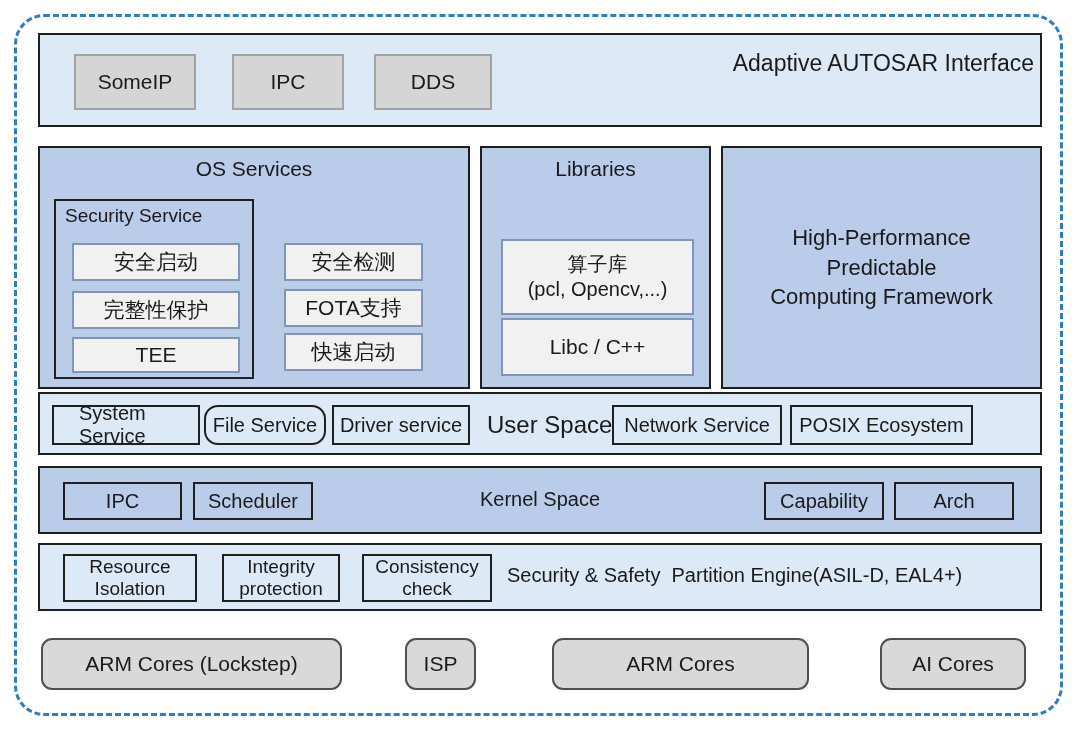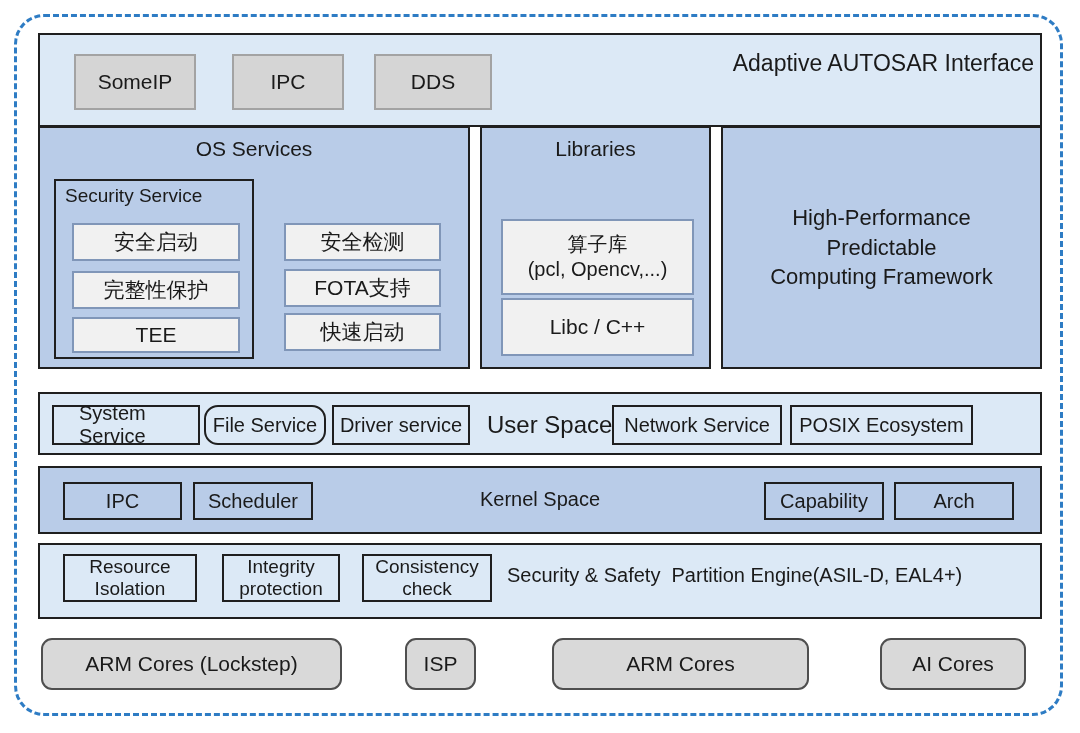--- a/index.html
+++ b/index.html
@@ -35,21 +35,21 @@
     position:absolute;top:19px;height:56px;
     background:var(--gray-box-fill);border:2px solid var(--gray-box-border);
     display:flex;align-items:center;justify-content:center;font-size:21px;
   }
   .if-box-1{left:34px;width:122px;}
   .if-box-2{left:192px;width:112px;}
   .if-box-3{left:334px;width:118px;}
   .if-title{position:absolute;right:6px;top:15px;font-size:23px;}
   
   .panel{
-    position:absolute;top:126px;height:243px;background:var(--blue-panel);
+    position:absolute;top:146px;height:243px;background:var(--blue-panel);
     border:2px solid var(--outline);
   }
   .panel-os{left:38px;width:432px;}
   .panel-lib{left:480px;width:231px;}
   .panel-hpc{
     left:721px;width:321px;
     display:flex;align-items:center;justify-content:center;text-align:center;
     font-size:22px;line-height:1.35;
   }
   .panel-title{position:absolute;top:9px;left:0;width:100%;text-align:center;font-size:21px;}
@@ -58,21 +58,21 @@
     border:2px solid var(--outline);
   }
   .sec-label{position:absolute;left:9px;top:4px;font-size:19px;}
   .lite-item{
     position:absolute;background:var(--light-item-fill);
     border:2px solid var(--light-item-border);
     display:flex;align-items:center;justify-content:center;font-size:21px;
   }
   .sec-item{left:16px;width:168px;height:38px;}
   .sec-item-1{top:42px;}.sec-item-2{top:90px;}.sec-item-3{top:136px;height:36px;}
-  .os-item{left:244px;width:157px;height:38px;}
+  .os-item{left:244px;width:139px;height:38px;}
   .os-item-1{top:95px;}.os-item-2{top:141px;}.os-item-3{top:185px;}
   .lib-box-1{
     left:19px;top:91px;width:193px;height:76px;
     flex-direction:column;font-size:20px;line-height:1.25;
   }
   .lib-box-2{left:19px;top:170px;width:193px;height:58px;}
   
   .band-user{top:392px;height:63px;background:var(--light-band);}
   .us-box{
     position:absolute;top:11px;height:40px;border:2px solid var(--outline);
@@ -89,21 +89,21 @@
   .ks-box{
     position:absolute;top:14px;height:38px;border:2px solid var(--outline);
     display:flex;align-items:center;justify-content:center;font-size:20px;
   }
   .ks-box-1{left:23px;width:119px;}
   .ks-box-2{left:153px;width:120px;}
   .ks-box-3{left:724px;width:120px;}
   .ks-box-4{left:854px;width:120px;}
   .ks-label{position:absolute;left:0;width:100%;top:20px;text-align:center;font-size:20px;}
   
-  .band-partition{top:543px;height:76px;background:var(--light-band);}
+  .band-partition{top:543px;height:68px;background:var(--light-band);}
   .pe-box{
     position:absolute;top:9px;height:48px;border:2px solid var(--outline);
     display:flex;flex-direction:column;align-items:center;justify-content:center;
     font-size:19px;line-height:1.15;
   }
   .pe-box-1{left:23px;width:134px;}
   .pe-box-2{left:182px;width:118px;}
   .pe-box-3{left:322px;width:130px;}
   .pe-label{position:absolute;left:467px;top:19px;font-size:20px;white-space:pre;}
   

